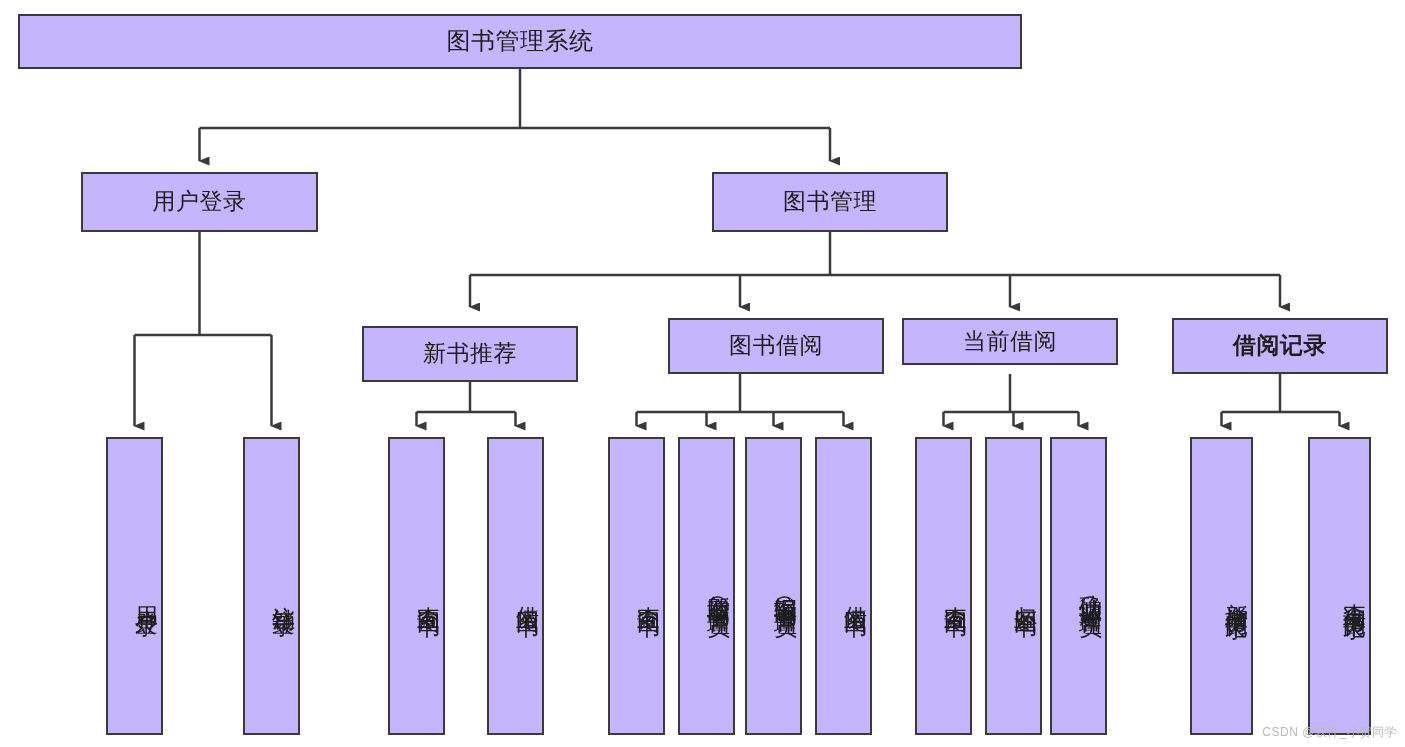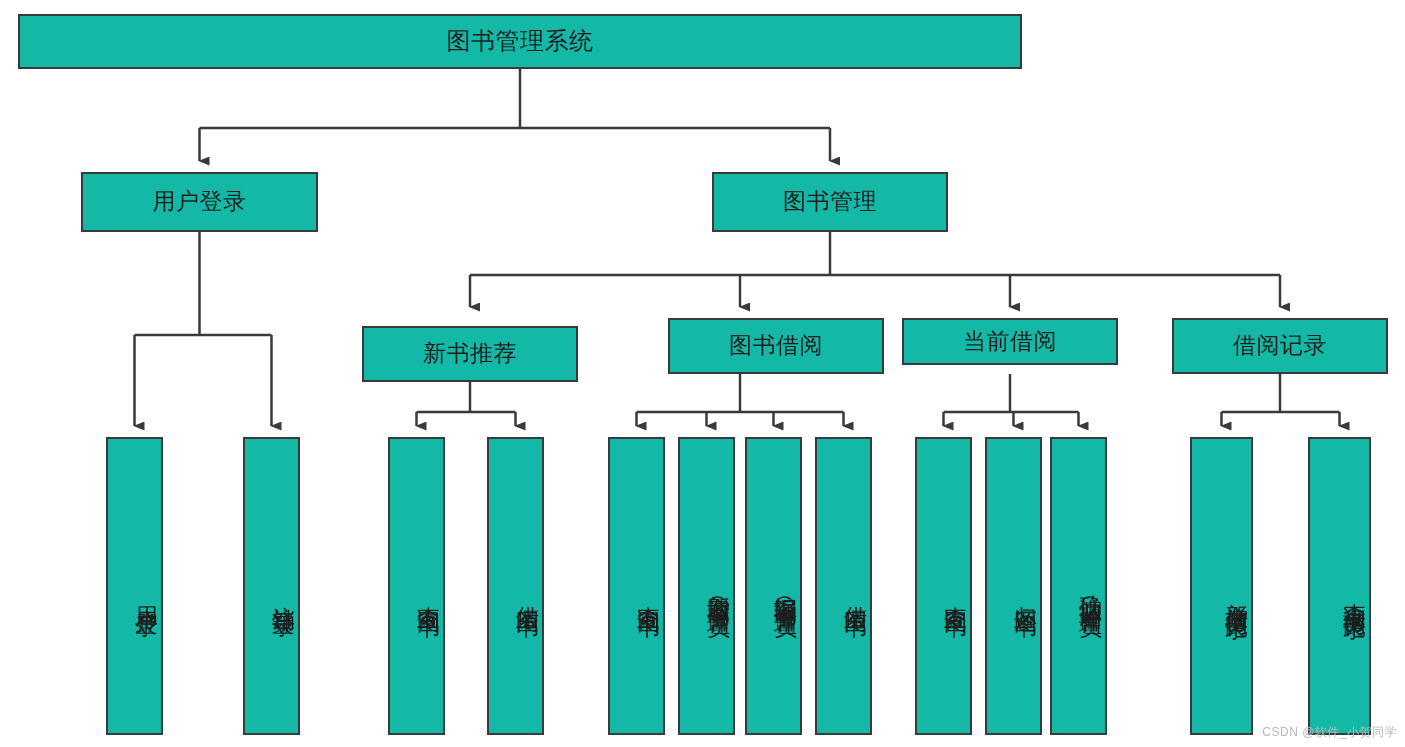--- a/index.html
+++ b/index.html
@@ -21,21 +21,21 @@
     position: absolute;
     left: 0;
     top: 0;
     width: 1405px;
     height: 747px;
     pointer-events: none;
   }
   .node {
     position: absolute;
     box-sizing: border-box;
-    background: #14b8a6;
+    background: #c4b5fd;
     border: 2.5px solid #3a3a3a;
     display: flex;
     align-items: center;
     justify-content: center;
     color: #1d1d1d;
   }
   .node.horiz {
     font-size: 23px;
     letter-spacing: 0.5px;
     line-height: 1.2;
@@ -128,21 +128,21 @@
       </div>
       <div class="node horiz" style="left: 362px; top: 326px; width: 216px; height: 56px;">
         <span>新书推荐</span>
       </div>
       <div class="node horiz" style="left: 668px; top: 318px; width: 216px; height: 56px;">
         <span>图书借阅</span>
       </div>
       <div class="node horiz" style="left: 902px; top: 318px; width: 216px; height: 47px;">
         <span>当前借阅</span>
       </div>
-      <div class="node horiz" style="left: 1172px; top: 318px; width: 216px; height: 56px;">
+      <div class="node horiz" style="left: 1172px; top: 318px; width: 216px; height: 56px; font-weight: bold;">
         <span>借阅记录</span>
       </div>
       <div class="node vert" style="left: 106px; top: 437px; width: 57px; height: 298px;">
         <span>用户登录</span>
       </div>
       <div class="node vert" style="left: 243px; top: 437px; width: 57px; height: 298px;">
         <span>注销登录</span>
       </div>
       <div class="node vert" style="left: 388px; top: 437px; width: 57px; height: 298px;">
         <span>查询图书</span>

